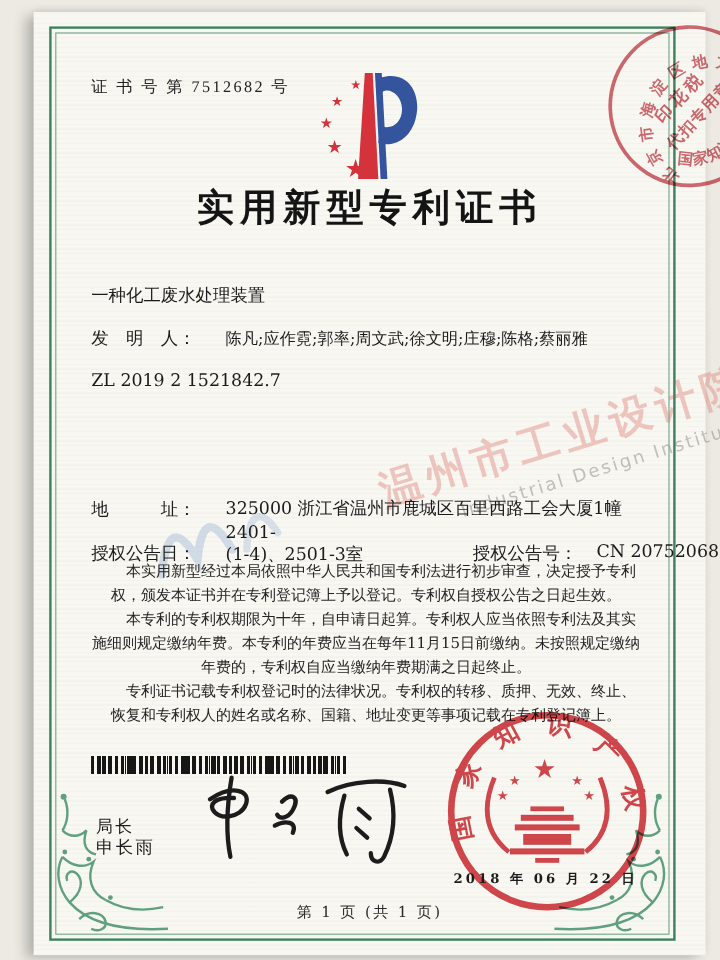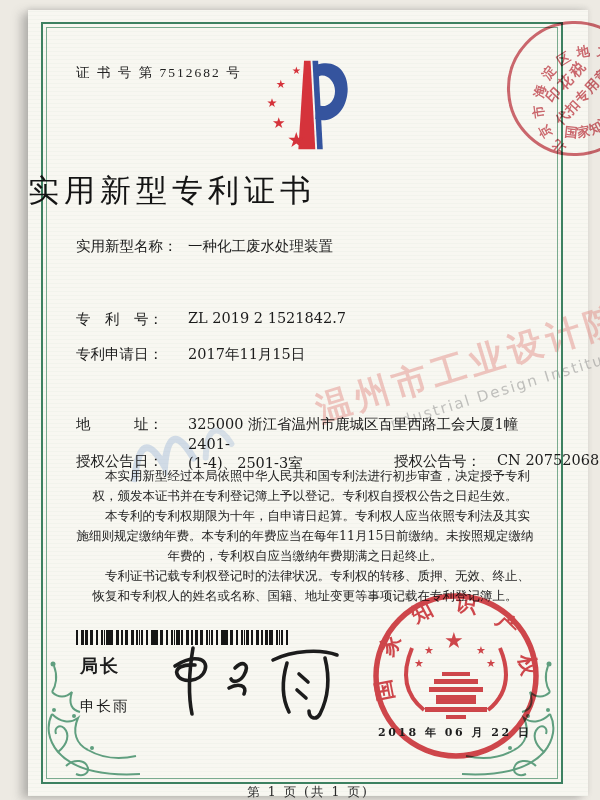--- a/index.html
+++ b/index.html
@@ -7,44 +7,44 @@
   .paper{position:absolute;left:28px;top:10px;width:560px;height:786px;
     background:#f8f7f1;
     background-image:repeating-linear-gradient(0deg,rgba(150,185,160,0.06) 0 1px,transparent 1px 4px);
     box-shadow:-7px 3px 9px rgba(90,90,90,0.35), 0 -2px 5px rgba(120,120,120,0.18);}
   .frame-outer{position:absolute;left:13px;top:12px;width:518px;height:758px;
     border:2px solid #3d8161;z-index:2;}
   .frame-inner{position:absolute;left:3px;top:3px;right:3px;bottom:3px;
     border:1px solid #7aab8f;}
   .cert-no{position:absolute;left:48px;top:54px;font-size:13.5px;letter-spacing:2px;color:#222;z-index:3;font-family:Liberation Serif, serif;}
   .logo{position:absolute;left:230px;top:48px;width:92px;height:94px;z-index:3;}
-  .title{position:absolute;left:0;top:160px;width:100%;text-align:left;
-    font-size:31px;font-weight:400;letter-spacing:5px;color:#141414;z-index:3;}
+  .title{position:absolute;left:0;top:142px;width:100%;text-align:center;
+    font-size:31px;font-weight:700;letter-spacing:5px;color:#141414;z-index:3;}
   .row{position:absolute;left:48px;display:flex;z-index:3;font-size:14.5px;color:#1b1b1b;}
   .row .lbl{width:112px;flex:0 0 112px;white-space:nowrap;}
   .row .val{white-space:nowrap;}
   .row .val-wrap{white-space:normal;width:352px;line-height:1.35;}
   .pair2{position:absolute;left:318px;top:0;display:flex;font-size:14.5px;white-space:nowrap;}
   .pair2 .lbl2{margin-right:16px;}
   .paras{position:absolute;left:48px;top:456px;width:458px;z-index:3;color:#242424;text-align:center;}
   .paras p{margin:0;font-size:12.5px;line-height:1.6;text-indent:2em;}
   .barcode{position:absolute;left:48px;top:620px;width:214px;height:15px;z-index:3;
     background:
       repeating-linear-gradient(90deg,#161616 0 2px,transparent 2px 5px),
       repeating-linear-gradient(90deg,#161616 0 1px,transparent 1px 7px),
       repeating-linear-gradient(90deg,transparent 0 9px,#161616 9px 12px,transparent 12px 23px);}
-  .signer-title{position:absolute;left:52px;top:644px;font-size:18px;color:#1d1d1d;z-index:3;letter-spacing:2px;font-weight:bold;}
+  .signer-title{position:absolute;left:52px;top:670px;font-size:14px;color:#1d1d1d;z-index:3;letter-spacing:2px;}
   .signer-name{position:absolute;left:52px;top:687px;font-size:14.5px;color:#1d1d1d;z-index:3;letter-spacing:2px;}
   .signature{position:absolute;left:135px;top:628px;width:190px;height:92px;z-index:4;}
   .seal{position:absolute;left:342px;top:580px;width:172px;height:172px;z-index:5;
     mix-blend-mode:multiply;opacity:0.93;}
   .seal-date{position:absolute;left:350px;top:715px;font-size:11px;font-weight:bold;
     letter-spacing:2.5px;color:#1c1c1c;z-index:6;white-space:nowrap;}
   .footer{position:absolute;left:0;top:742px;width:100%;text-align:center;
-    font-size:12.5px;letter-spacing:2px;color:#2a2a2a;z-index:3;margin-top:32px;}
+    font-size:12.5px;letter-spacing:2px;color:#2a2a2a;z-index:3;}
   .flourish{position:absolute;width:100px;height:126px;z-index:2;opacity:0.85;}
   .flourish.fl-left{left:16px;top:642px;}
   .flourish.fl-right{right:30px;top:642px;transform:scaleX(-1);}
   .tax-stamp{position:absolute;left:464px;top:-4px;width:165px;height:165px;
     transform:rotate(-47deg);z-index:4;mix-blend-mode:multiply;opacity:0.85;}
   .watermark{position:absolute;left:285px;top:330px;transform:rotate(-17deg);z-index:1;white-space:nowrap;}
   .watermark .wm-cn{font-size:35px;letter-spacing:5px;color:rgba(223,126,120,0.42);font-weight:600;}
   .watermark .wm-en{font-size:15px;letter-spacing:2px;color:rgba(135,135,135,0.5);
     font-family:"DejaVu Sans","Liberation Sans",sans-serif;margin-top:2px;margin-left:60px;}
   .wm-mark{position:absolute;left:95px;top:406px;width:120px;height:62px;transform:rotate(-12deg);z-index:1;}
@@ -76,30 +76,28 @@
     <text x="28" y="95" font-size="22" fill="#d5333b" font-family="DejaVu Sans,sans-serif">★</text>
     <text x="12" y="74" font-size="16" fill="#d5333b" font-family="DejaVu Sans,sans-serif">★</text>
     <text x="6" y="52" font-size="13" fill="#d5333b" font-family="DejaVu Sans,sans-serif">★</text>
     <text x="16" y="32" font-size="12" fill="#d5333b" font-family="DejaVu Sans,sans-serif">★</text>
     <text x="33" y="17" font-size="11" fill="#d5333b" font-family="DejaVu Sans,sans-serif">★</text>
   </svg>
 
   <div class="title">实用新型专利证书</div>
 
   <div class="row" style="top:227px">
-    <span class="lbl">实用新型名称：</span>
     <span class="val">一种化工废水处理装置</span>
   </div>
+  <div class="row" style="top:263px">
+    <span class="lbl">发　明　人：</span>
+    <span class="val" style="font-size:13.5px;padding-top:1px">陈凡;应作霓;郭率;周文武;徐文明;庄穆;陈格;蔡丽雅</span>
+  </div>
   <div class="row" style="top:300px">
-    <span class="lbl">专　利　号：</span>
     <span class="val">ZL 2019 2 1521842.7</span>
-  </div>
-  <div class="row" style="top:335px">
-    <span class="lbl">专利申请日：</span>
-    <span class="val">2017年11月15日</span>
   </div>
   <div class="row" style="top:405px">
     <span class="lbl">地　　　址：</span>
     <span class="val-wrap">
       <span>325000 浙江省温州市鹿城区百里西路工会大厦1幢2401-</span><br>
       <span>(1-4)、2501-3室</span>
     </span>
   </div>
   <div class="row" style="top:442px;width:470px">
     <span class="lbl">授权公告日：</span>

